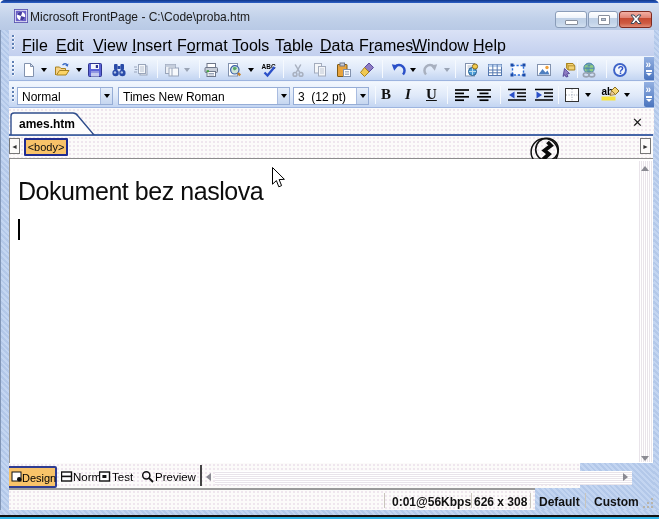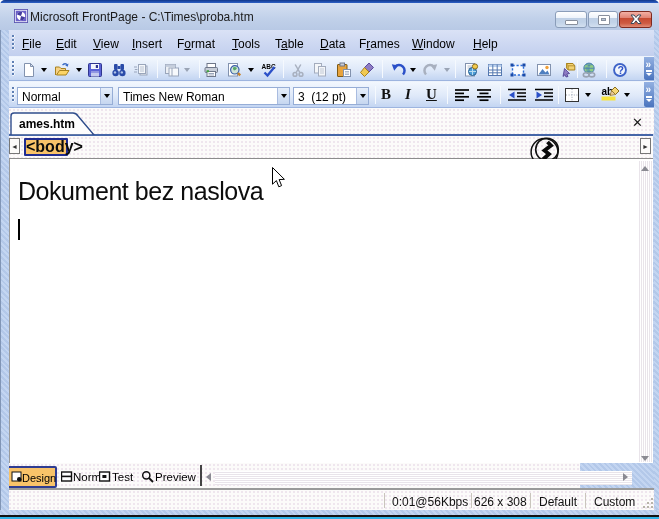--- a/index.html
+++ b/index.html
@@ -21,21 +21,21 @@
   #btnmin{left:555px;width:32px;}
   #btnmax{left:588px;width:30px;}
   #btnclose{left:619px;width:33px;border:1px solid #7e2a20;
      background:linear-gradient(#F3B0A4 0%,#E08273 40%,#C64B33 43%,#CE5B42 75%,#E08C77 100%);}
   .glyphmin{position:absolute;left:9px;top:8px;width:13px;height:5px;background:#fff;border:1px solid #888f9c;border-radius:1px;}
   .glyphmax{position:absolute;left:9px;top:3px;width:12px;height:10px;background:#fff;border:1px solid #888f9c;border-radius:1px;}
   .glyphmax span{position:absolute;left:2px;top:2px;width:5px;height:3px;background:#b9c6d8;border:1px solid #8a93a2;}
   #btnclose svg{position:absolute;left:8px;top:1px;}
   
   #menubar{left:0;top:30px;width:659px;height:26px;background:linear-gradient(#DAE2F6,#C2CFEE);}
-  .menuitem{position:absolute;top:7px;font-size:12px;color:#000;}
+  .menuitem{position:absolute;top:7px;font-size:16px;color:#000;}
   
   .tbar{left:0;width:659px;background:linear-gradient(180deg,#F2F7FE 0%,#DFE9F9 55%,#C3D5F2 100%);border-top:1px solid #EDF3FC;border-bottom:1px solid #9DB4DF;}
   #tb1{top:56px;height:25px;}
   #tb2{top:81px;height:27px;}
   .grip{position:absolute;width:3px;background-image:radial-gradient(circle at 1.2px 1.2px,#5E7FB4 1.1px,rgba(255,255,255,.8) 1.3px,transparent 1.8px);background-size:3px 4px;}
   .vsep{position:absolute;width:1px;background:#9AB2DD;border-right:1px solid #F5F9FE;}
   .ddarrow{position:absolute;width:0;height:0;border-left:3.5px solid transparent;border-right:3.5px solid transparent;border-top:4px solid #000;}
   .ddgray{border-top-color:#9aa4b5;}
   .chev{width:10px;background:linear-gradient(#93B0E1,#4A74BE);border-radius:0 0 0 2px;}
   .chev .c1{position:absolute;left:1.5px;top:2px;color:#fff;font-size:10px;font-weight:bold;letter-spacing:-1.5px;}
@@ -49,55 +49,55 @@
   .combo .btn:after{content:"";position:absolute;left:2.5px;top:6px;border-left:3.5px solid transparent;border-right:3.5px solid transparent;border-top:4px solid #000;}
   .fmtbtn{position:absolute;top:4px;font-family:"Liberation Serif",serif;font-size:15px;font-weight:bold;color:#111;}
   
   .dotted{background-color:#FCFBFA;background-image:radial-gradient(circle,#EFE6EE 0.8px,transparent 0.95px),radial-gradient(circle,#F4F0E7 0.8px,transparent 0.95px);background-size:4px 4px,8px 8px;background-position:0 0,2px 2px;}
   #tabrow{left:0;top:108px;width:659px;height:26px;}
   #tabline{left:0;top:134px;width:653px;height:2px;background:#4566A8;}
   #tabtext{left:19px;top:117px;font-size:12px;font-weight:bold;color:#000;}
   #tabclose{left:632px;top:115px;font-size:13px;color:#1a1a1a;}
   #quicktag{left:0;top:136px;width:653px;height:23px;border-bottom:1px solid #8C8C8C;}
   .qbtn{position:absolute;width:11px;height:16px;background:#FCFBFA;border:1px solid #777;color:#333;font-size:7px;text-align:center;line-height:15px;}
-  #bodychip{position:absolute;left:24px;top:2px;width:44px;height:18px;background:#F9C369;border:2px solid #202C90;border-radius:1px;font-size:16px;color:#0c0c0c;text-align:center;line-height:14px;font-weight:bold;}
+  #bodychip{position:absolute;left:24px;top:2px;width:44px;height:18px;background:#F9C369;border:2px solid #202C90;border-radius:1px;font-size:11px;color:#0c0c0c;text-align:center;line-height:14px;}
   
   #doc{left:9px;top:159px;width:644px;height:304px;background:#fff;border-left:1px solid #9a9a9a;text-align:center;}
   #heading{position:absolute;left:8px;top:18px;font-size:25px;color:#0d0d0d;letter-spacing:-0.45px;}
   #caret{position:absolute;left:8px;top:60px;width:1.6px;height:21px;background:#000;}
   #vscroll{left:638px;top:161px;width:14px;height:301px;background:repeating-linear-gradient(90deg,#FFFFFF 0 1px,#E9E4EA 1px 2px);}
   .scrtri-up{position:absolute;width:0;height:0;border-left:4.5px solid transparent;border-right:4.5px solid transparent;border-bottom:5px solid #8a8a92;}
   .scrtri-dn{position:absolute;width:0;height:0;border-left:4.5px solid transparent;border-right:4.5px solid transparent;border-top:5px solid #8a8a92;}
   .scrtri-rt{position:absolute;width:0;height:0;border-top:4.5px solid transparent;border-bottom:4.5px solid transparent;border-left:5px solid #8a8a92;}
   .scrtri-lt{position:absolute;width:0;height:0;border-top:4.5px solid transparent;border-bottom:4.5px solid transparent;border-right:5px solid #8a8a92;}
   
   #viewbar{left:0;top:463px;width:580px;height:25px;}
   #designtab{position:absolute;left:7px;top:3px;width:50px;height:22px;background:#F9C369;border:2px solid #2F3D92;border-radius:2px;}
   .vtext{position:absolute;top:8px;font-size:11.5px;color:#000;}
   #hscroll{position:absolute;left:215px;top:8px;width:417px;height:14px;background:repeating-linear-gradient(180deg,#FFFFFF 0 1px,#E9E4EA 1px 2px);}
   
-  #statusbar{left:0;top:488px;width:659px;height:22px;border-top:2px solid #9A9A9A;}
+  #statusbar{left:0;top:488px;width:535px;height:22px;border-top:2px solid #9A9A9A;font-weight:bold;}
   .stext{position:absolute;top:5px;font-size:12px;color:#111;white-space:nowrap;}
   .sdiv{position:absolute;top:3px;width:1px;height:15px;background:#C9C5BC;}
   #botstrip{left:0;top:510px;width:659px;height:9px;}
 </style>
 </head>
 <body>
 <div id="win">
   <div class="abs" id="titlebar"></div>
   <div class="abs" id="topedge"></div>
 
   <svg class="abs" style="left:14px;top:9px" width="14" height="14" viewBox="0 0 16 16">
     <rect x="0.5" y="0.5" width="15" height="15" fill="#F0F0F8" stroke="#5A55B0"></rect>
     <rect x="2" y="2" width="12" height="12" fill="#6A5FC8"></rect>
     <circle cx="8" cy="8" r="4.8" fill="#fff"></circle>
     <path d="M8 8 L3.4 6.2 A4.8 4.8 0 0 1 9.5 3.5 Z" fill="#443C9E"></path>
     <path d="M8 8 L12.6 9.4 A4.8 4.8 0 0 1 7 12.7 Z" fill="#443C9E"></path>
   </svg>
-  <div class="abs" id="titletext">Microsoft FrontPage - C:\Times\proba.htm</div>
+  <div class="abs" id="titletext">Microsoft FrontPage - C:\Code\proba.htm</div>
   <div class="abs wbtn" id="btnmin">
       <div class="glyphmin"></div>
     </div>
   <div class="abs wbtn" id="btnmax">
       <div class="glyphmax">
         <span></span>
       </div>
     </div>
   <div class="abs wbtn" id="btnclose">
     <svg width="16" height="14" viewBox="0 0 16 14">

